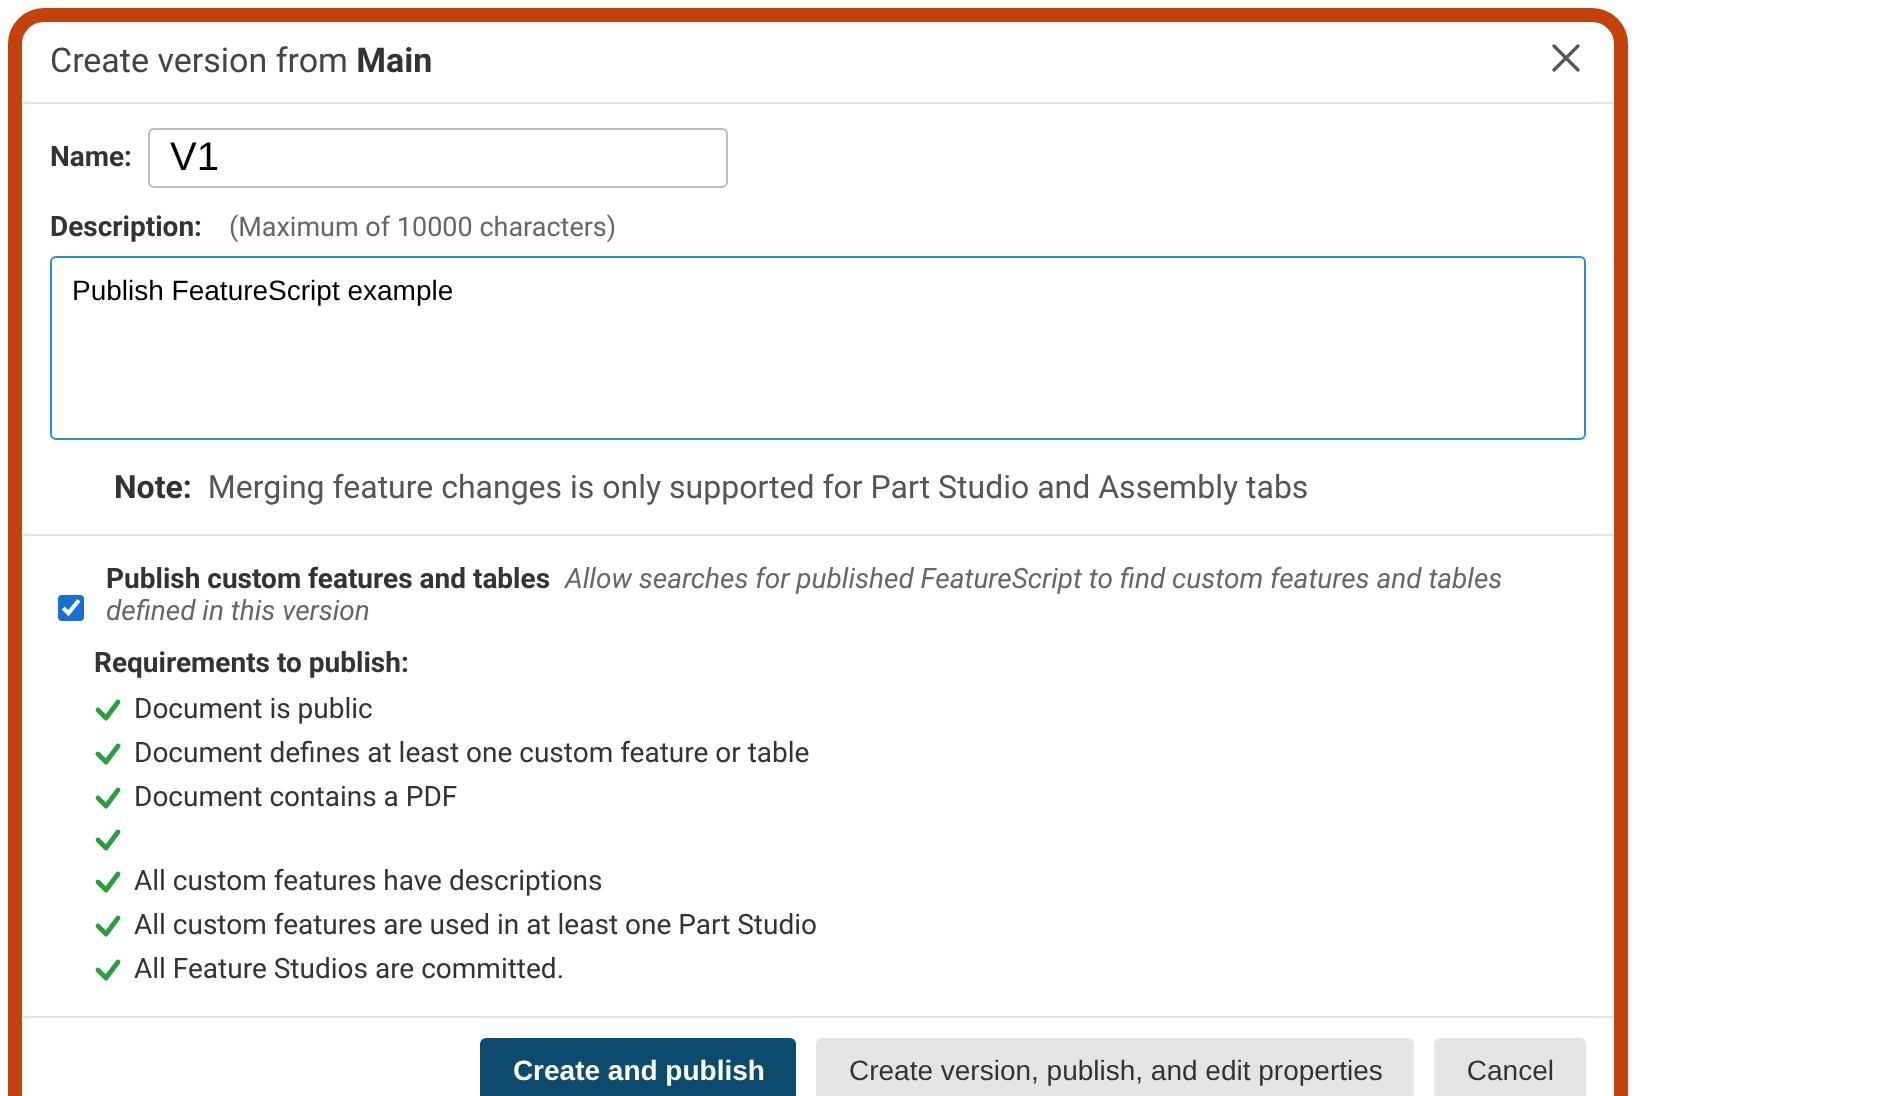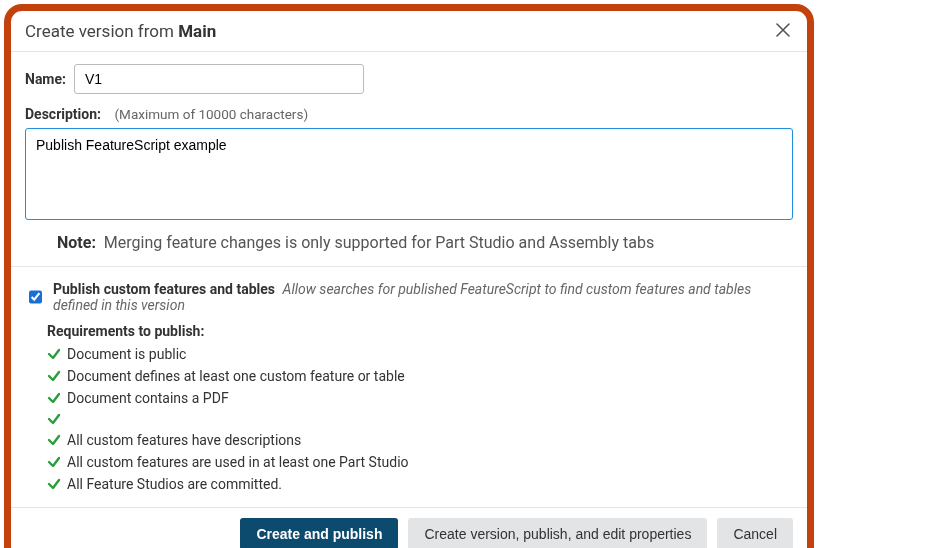--- a/index.html
+++ b/index.html
@@ -54,21 +54,21 @@
     font-weight: 700;
     color: #333;
     margin-right: 8px;
   }
   .name-input {
     width: 290px;
     height: 30px;
     border: 1px solid #bbb;
     border-radius: 3px;
     padding: 0 10px;
-    font-size: 14px;
+    font-size: 20px;
   }
   .desc-hint {
     color: #666;
     font-size: 13.5px;
     margin-left: 2px;
   }
   .desc-textarea {
     width: 100%;
     height: 92px;
     border: 1px solid #1f8fe2;
@@ -90,21 +90,21 @@
   .note-line .note-body { color: #555; }
   .divider {
     border-top: 1px solid #e5e5e5;
     margin: 14px -14px 14px -14px;
   }
   .publish-block {
     padding: 0 0 4px 0;
   }
   .publish-top {
     display: flex;
-    align-items: center;
+    align-items: flex-end;
     gap: 8px;
   }
   .publish-checkbox {
     width: 14px;
     height: 14px;
     margin-top: 2px;
     accent-color: #1a6fd6;
   }
   .publish-label { font-weight: 700; }
   .publish-desc {

